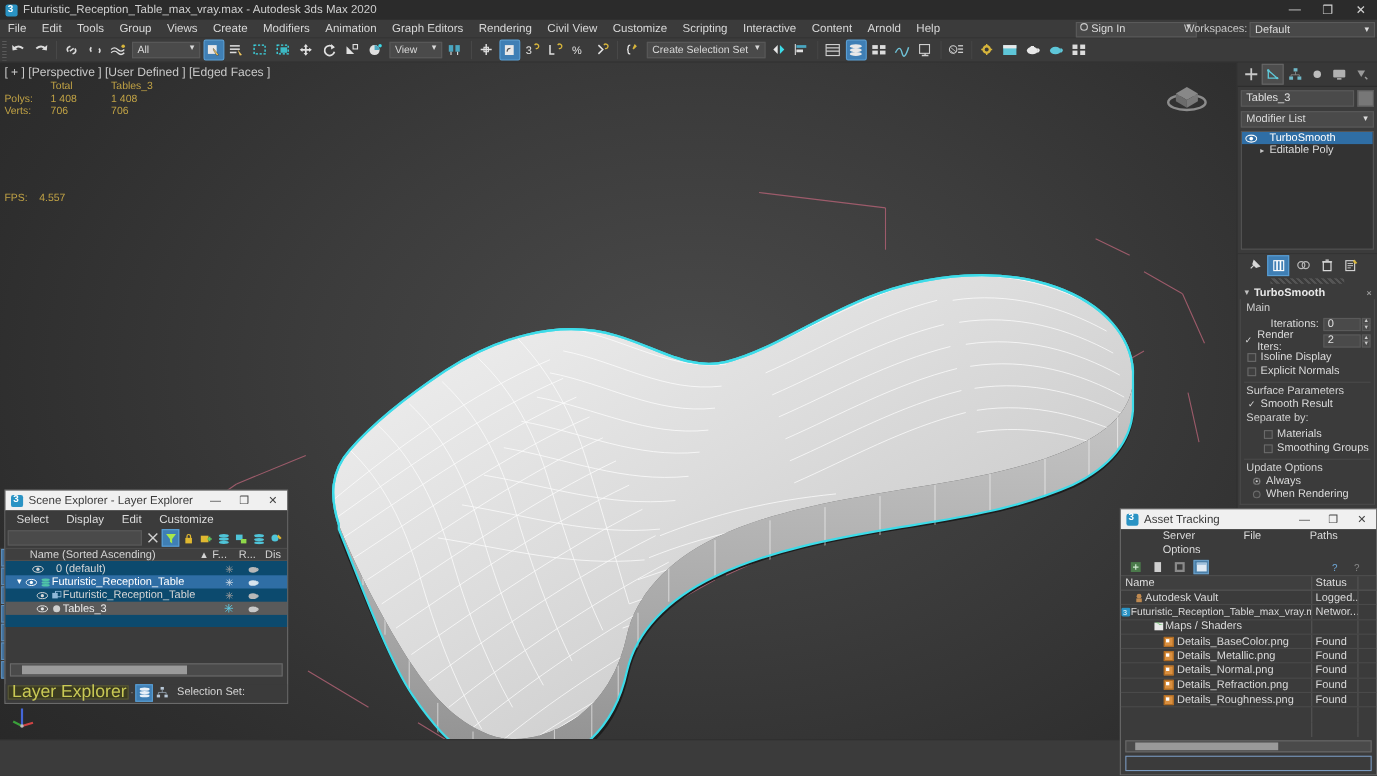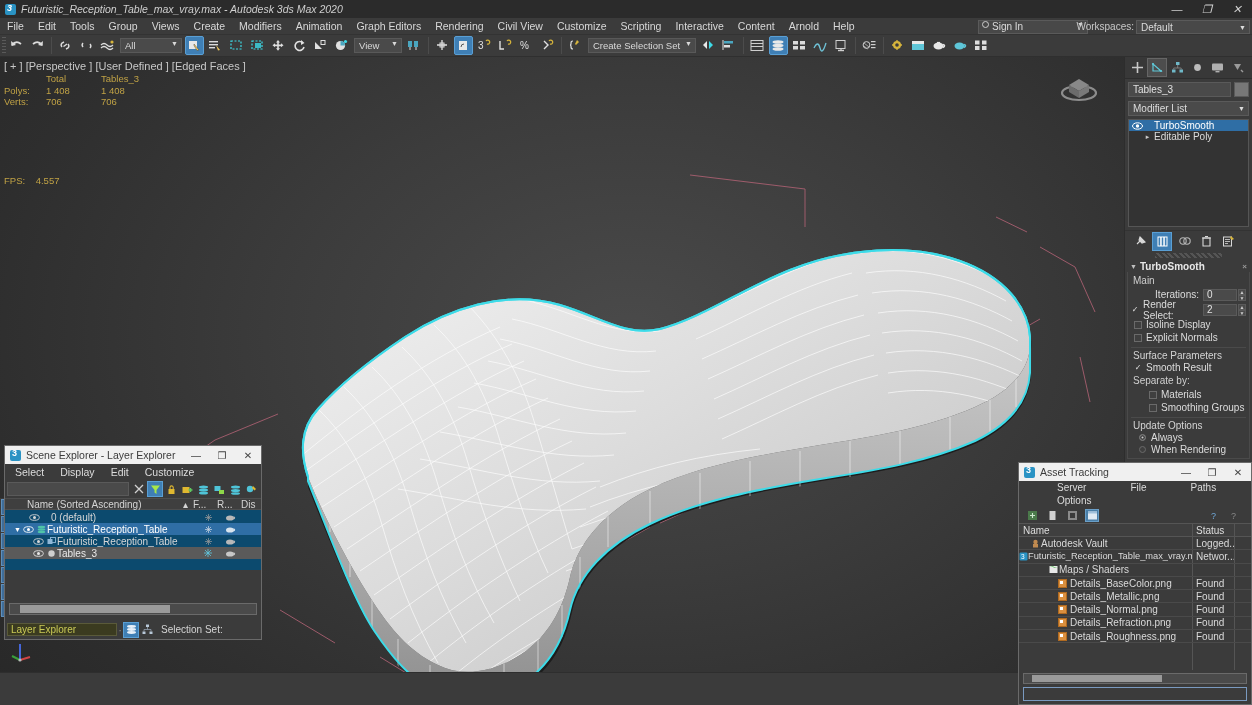--- a/index.html
+++ b/index.html
@@ -8,21 +8,21 @@
     background:#3b3b3b;
     font-family:"Liberation Sans", sans-serif;
     font-size:11px; color:#d4d4d4;
     -webkit-font-smoothing:antialiased;
   }
   .app{ position:relative; width:1252px; height:705px; }
 
   
   .titlebar{
     position:absolute; left:0; top:0; width:1252px; height:18px;
-    background:#2b2b2b; display:flex; align-items:center;font-style:italic;
+    background:#2b2b2b; display:flex; align-items:center;
   }
   .title-icon{
     width:11px;height:11px;margin-left:5px;margin-right:5px;
     background:#2a93c4; border-radius:2px; position:relative; flex:none;
   }
   .title-icon:after{content:"3";position:absolute;left:2px;top:-1px;font-size:9px;color:#fff;font-weight:bold;}
   .title-text{ font-size:10.5px; color:#cfcfcf; white-space:nowrap; }
   .win-btns{ position:absolute; right:0; top:0; height:18px; display:flex; }
   .win-btn{ width:30px;height:18px; display:flex;align-items:center;justify-content:center;
     font-size:11px; color:#d0d0d0;}
@@ -180,21 +180,21 @@
   .se-colhdr{ height:12px; background:#3f3f3f; border-top:1px solid #4e4e4e;
     border-bottom:1px solid #4e4e4e; display:flex; align-items:center; font-size:10px; color:#d4d4d4;}
   .se-left{ position:absolute; left:0; top:498px; width:20px; height:118px; background:#3b3b3b;}
   .se-lic{ width:17px;height:16px;margin:1px; background:#3f6d99; border:1px solid #5f8fbb;
     display:flex;align-items:center;justify-content:center;}
   .se-row{ height:12px; display:flex; align-items:center; font-size:10px; color:#d6d6d6; position:relative;}
   .se-row.sel{ background:#2f6ea5; color:#fff;}
   .se-row.sel2{ background:#5a5a5a; color:#eaeaea;}
   .se-statusbar{ height:15px; background:#3b3b3b; display:flex; align-items:center; padding:0 2px;}
   .se-combo{ width:110px;height:13px;background:#3b3b20;border:1px solid #5a5a3a;
-    font-size:10px;color:#c9c955; padding-left:3px; line-height:11px; flex:none;}
+    font-size:16px;color:#c9c955; padding-left:3px; line-height:11px; flex:none;}
   .se-hscroll{ height:12px; background:#4a4a4a; border:1px solid #6a6a6a; margin:2px 4px; position:relative;}
   .se-hthumb{ position:absolute; left:10px; top:1px; height:8px; width:150px; background:#9a9a9a;}
 
   
   .at-menu{ height:13px; display:flex; align-items:center; padding-left:6px; font-size:10px; color:#dcdcdc;}
   .at-menu span{ margin-right:12px; white-space:nowrap;margin-left:32px;}
   .at-tools{ height:16px; display:flex; align-items:center; padding-left:6px; position:relative;}
   .at-ic{ width:14px;height:13px;display:flex;align-items:center;justify-content:center;
     margin-right:6px; border:1px solid transparent; flex:none;}
   .at-ic.sel{ background:#4a7fa8; border-color:#6a9fc8;}
@@ -917,21 +917,21 @@
           <span class="flbl">Iterations:</span>
           <span class="spinbox">0</span>
           <span class="spinner">
               <i>▲</i>
               <i>▼</i>
             </span>
         </div>
 
         <div class="fieldrow">
           <span class="chk on nb"></span>
-          <span class="flbl">Render Select:</span>
+          <span class="flbl">Render Iters:</span>
           <span class="spinbox">2</span>
           <span class="spinner">
               <i>▲</i>
               <i>▼</i>
             </span>
         </div>
 
         <div class="chkrow">
           <span class="chk"></span>
           <span>Isoline Display</span>

